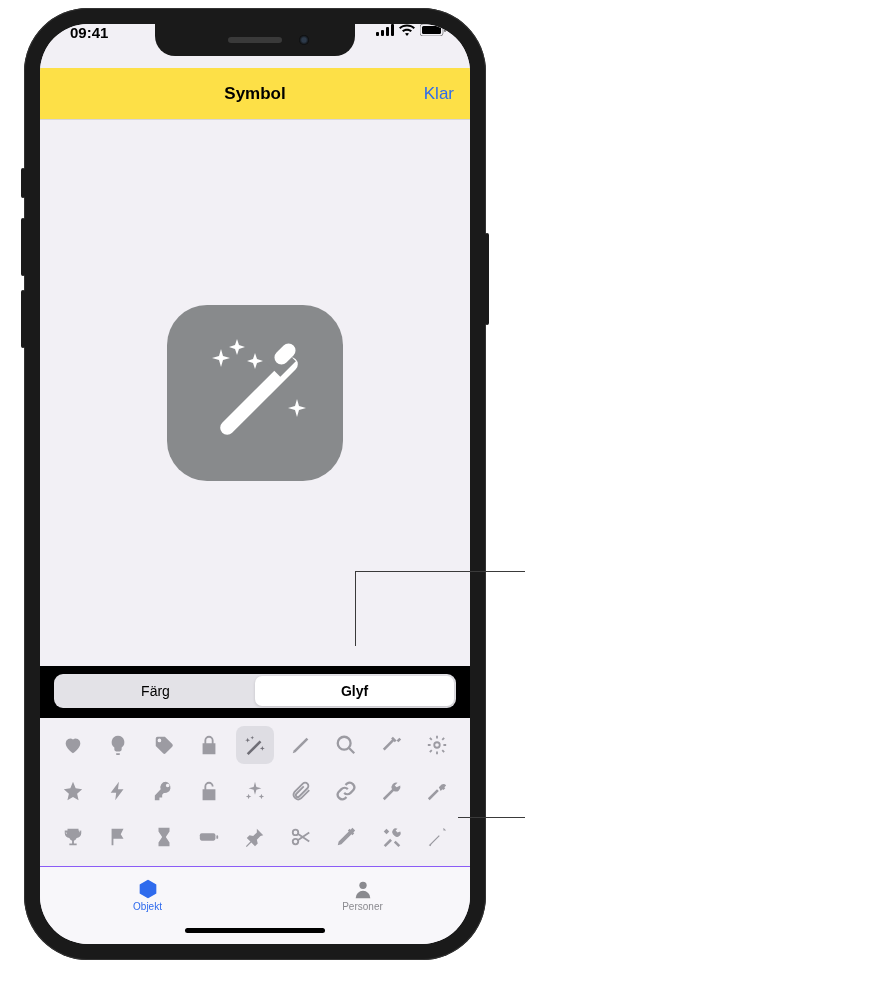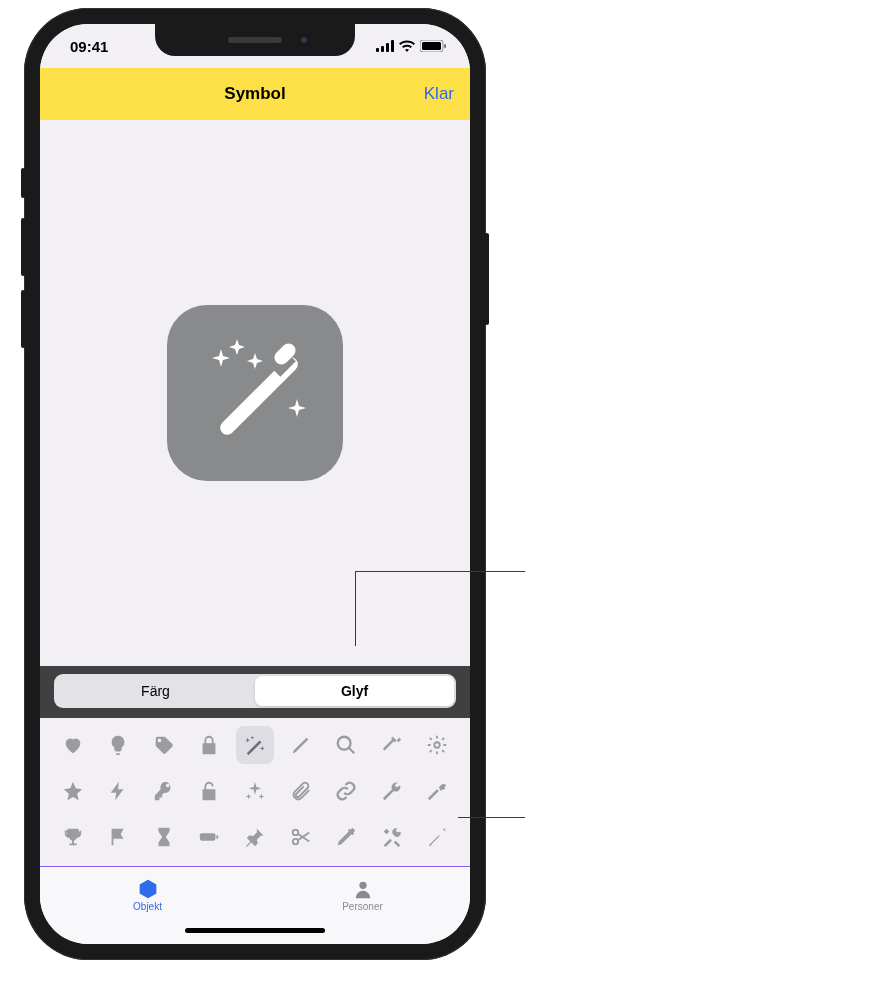--- a/index.html
+++ b/index.html
@@ -56,21 +56,21 @@
   }
   .side-btn { position:absolute; background:#1a1a1a; border-radius:2px; }
   .sb-left1 { left:-3px; top:160px; width:4px; height:30px; }
   .sb-left2 { left:-3px; top:210px; width:4px; height:58px; }
   .sb-left3 { left:-3px; top:282px; width:4px; height:58px; }
   .sb-right { right:-3px; top:225px; width:4px; height:92px; }
 
   .status-bar {
     height: 44px;
     display: flex;
-    align-items: center;
+    align-items: flex-start;
     justify-content: space-between;
     padding: 0 24px 0 30px;
     font-size: 15px;
     font-weight: 600;
     color: #000;
     background: #f2f0f5;
     flex-shrink: 0;
   }
   .status-icons { display:flex; align-items:center; gap:5px; }
 
@@ -97,21 +97,21 @@
   }
   .big-icon {
     width: 176px; height: 176px; border-radius: 40px;
     background: #888a8c;
     display:flex; align-items:center; justify-content:center;
     position:relative;
   }
 
   .seg-row {
     padding: 8px 14px 10px;
-    background:#404040;
+    background:#000000;
     flex-shrink:0;
   }
   .segmented {
     display:flex; width:100%;
     background: #e3e2e7;
     border-radius: 9px;
     padding:2px;
     height:34px;
   }
   .seg-btn {

